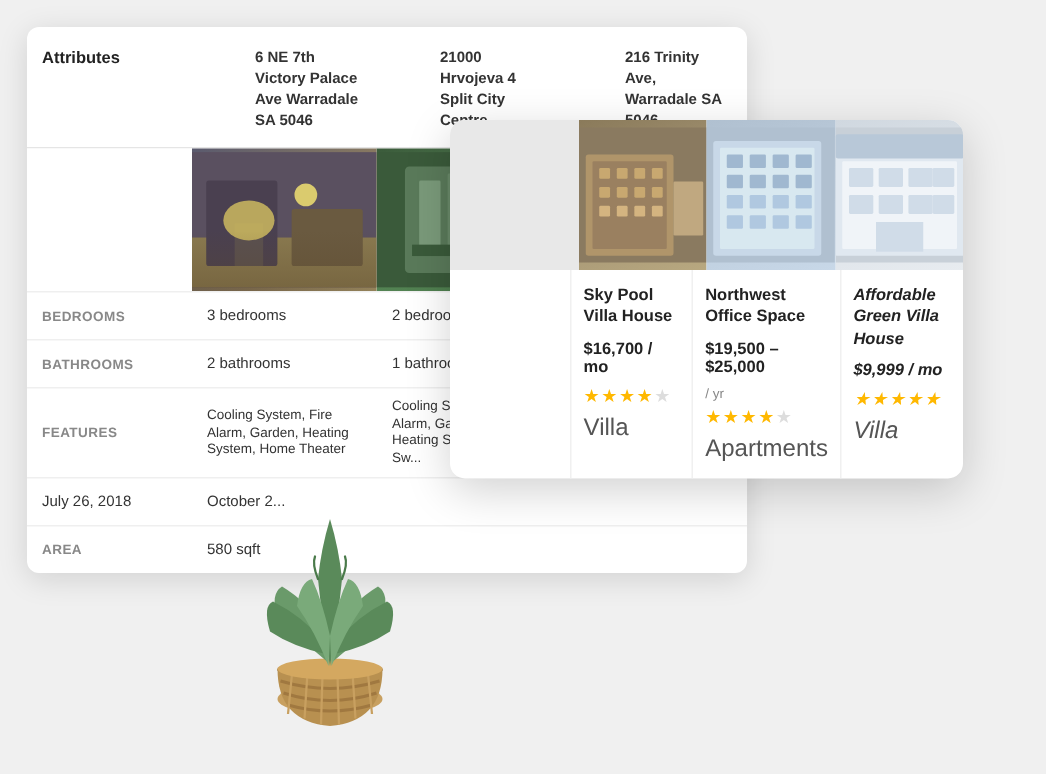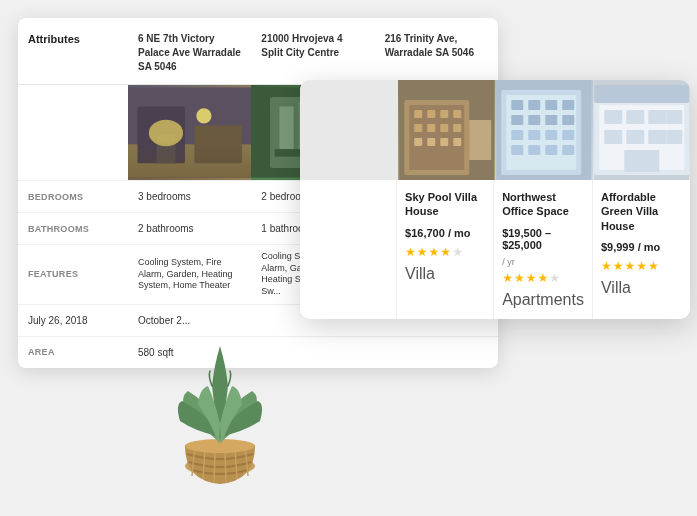--- a/index.html
+++ b/index.html
@@ -32,20 +32,21 @@
       box-shadow: 0 4px 20px rgba(0,0,0,0.13);
       overflow: hidden;
       z-index: 1;
     }
 
     .table-header {
       display: grid;
       grid-template-columns: 110px 1fr 1fr 1fr;
       border-bottom: 1px solid #e5e5e5;
       padding: 14px 0 10px 0;
+      gap: 32px;
     }
 
     .th-cell {
       padding: 0 10px;
       font-size: 10px;
       font-weight: 600;
       color: #333;
       line-height: 1.4;
     }
 
@@ -110,21 +111,21 @@
       font-size: 10px;
       color: #333;
       line-height: 1.3;
     }
 
     
     .overlay-card {
       position: absolute;
       top: 80px;
       left: 300px;
-      width: 390px;
+      width: 342px;
       background: #fff;
       border-radius: 10px;
       box-shadow: 0 8px 30px rgba(0,0,0,0.18);
       overflow: hidden;
       z-index: 3;
     }
 
     .overlay-images-row {
       display: grid;
       grid-template-columns: 1fr 1fr 1fr 1fr;
@@ -152,21 +153,21 @@
 
     .overlay-cols {
       display: grid;
       grid-template-columns: 1fr 1fr 1fr 1fr;
     }
 
     .ov-col {
       padding: 10px 8px;
       border-right: 1px solid #f0f0f0;
     }
-    .ov-col:last-child { border-right: none; }
+    .ov-col:last-child { border-right: none; font-style: italic; }
 
     .ov-name {
       font-size: 11px;
       font-weight: 700;
       color: #222;
       line-height: 1.3;
       margin-bottom: 8px;
     }
 
     .ov-price {

